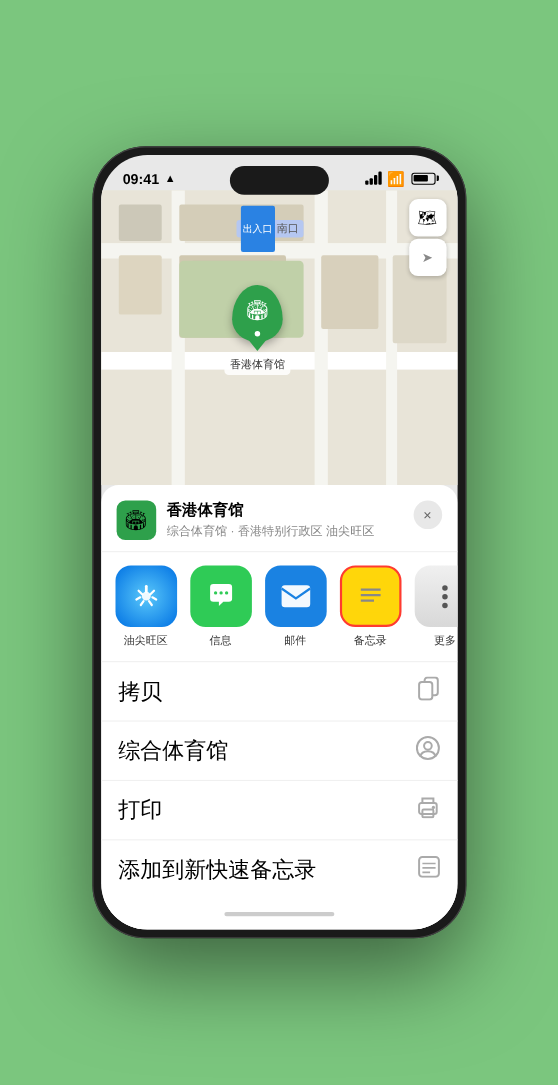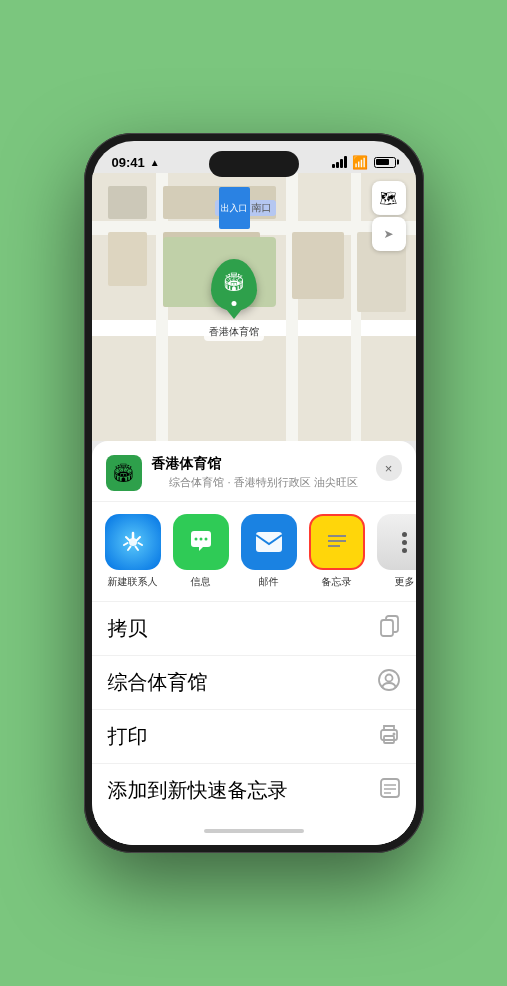--- a/index.html
+++ b/index.html
@@ -303,21 +303,20 @@
     .venue-name {
       font-size: 14px;
       font-weight: 600;
       color: #000;
     }
 
     .venue-subtitle {
       font-size: 11px;
       color: #888;
       margin-top: 2px;
-      text-align: center;
     }
 
     .close-btn {
       width: 26px;
       height: 26px;
       background: #e8e8e8;
       border-radius: 50%;
       display: flex;
       align-items: center;
       justify-content: center;
@@ -513,21 +512,21 @@
               <circle cx="13" cy="13" r="4" fill="white" opacity="0.9"></circle>
               <path d="M13 4 L13 9" stroke="white" stroke-width="2.5" stroke-linecap="round"></path>
               <path d="M6 8 L9.5 11.5" stroke="white" stroke-width="2" stroke-linecap="round"></path>
               <path d="M20 8 L16.5 11.5" stroke="white" stroke-width="2" stroke-linecap="round"></path>
               <path d="M4 16 L7.5 14" stroke="white" stroke-width="2" stroke-linecap="round"></path>
               <path d="M22 16 L18.5 14" stroke="white" stroke-width="2" stroke-linecap="round"></path>
               <path d="M8 21 L10.5 17.5" stroke="white" stroke-width="2" stroke-linecap="round"></path>
               <path d="M18 21 L15.5 17.5" stroke="white" stroke-width="2" stroke-linecap="round"></path>
             </svg>
           </div>
-          <span class="share-label">新建联系人</span>
+          <span class="share-label">油尖旺区</span>
         </div>
 
         <div class="share-item">
           <div class="share-icon messages-bg">
             <svg width="28" height="28" viewBox="0 0 28 28" fill="none">
               <path d="M4 6 Q4 3 7 3 L21 3 Q24 3 24 6 L24 16 Q24 19 21 19 L16 19 L12 23 L12 19 L7 19 Q4 19 4 16 Z" fill="white"></path>
               <circle cx="9" cy="11" r="1.5" fill="#2fcb56"></circle>
               <circle cx="14" cy="11" r="1.5" fill="#2fcb56"></circle>
               <circle cx="19" cy="11" r="1.5" fill="#2fcb56"></circle>
             </svg>

